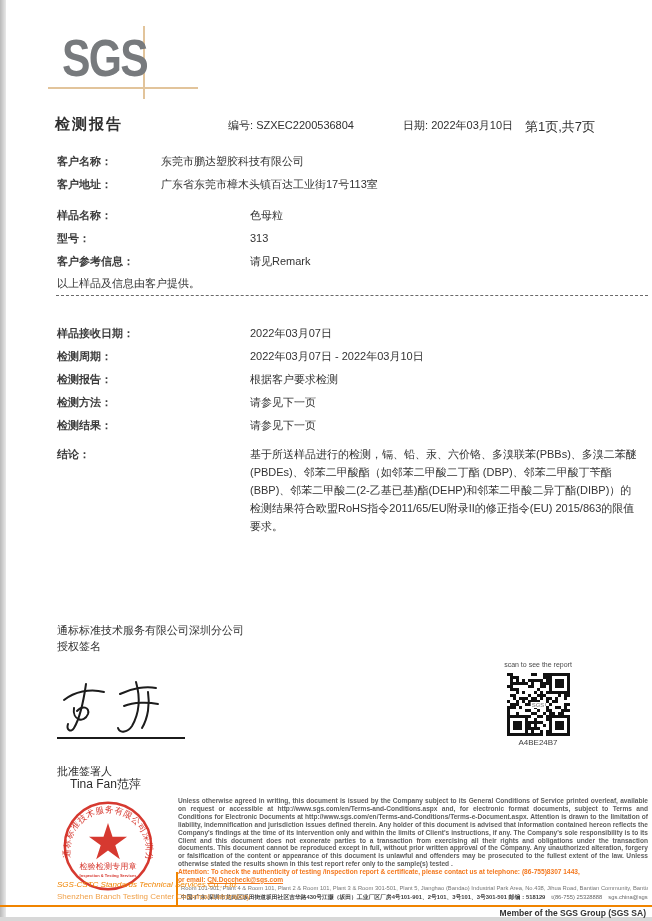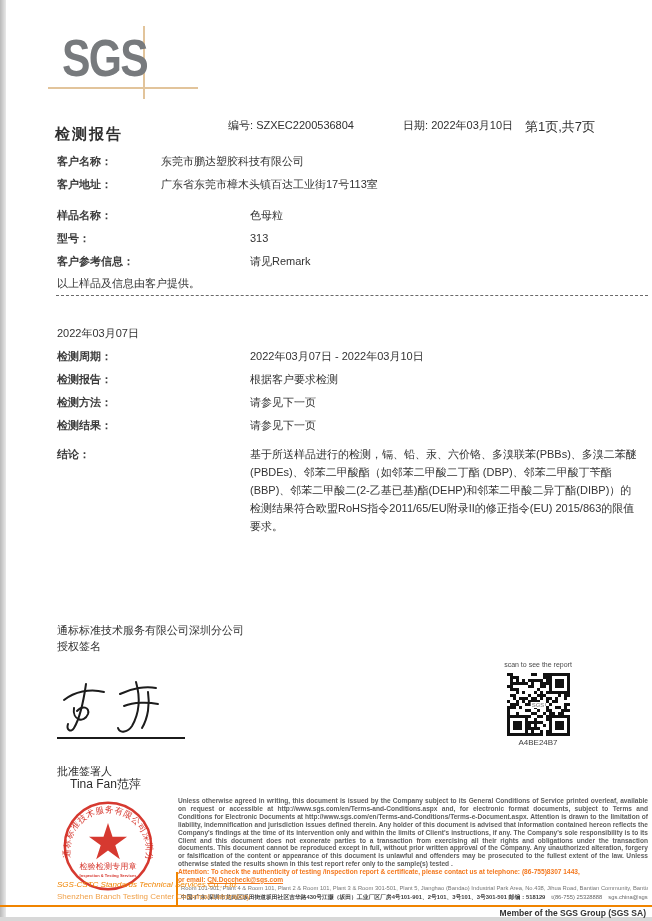--- a/index.html
+++ b/index.html
@@ -13,21 +13,21 @@
   .logo-wrap{position:absolute;left:48px;top:24px;width:150px;height:75px;}
   .logo-text{position:absolute;left:14px;top:4px;font-size:52px;font-weight:bold;
     color:#777a7d;letter-spacing:-2px;font-stretch:condensed;line-height:60px;
     font-family:"Liberation Sans Narrow","Liberation Sans","DejaVu Sans",sans-serif;
     transform:scaleX(.82);transform-origin:left;}
   .crop-h{position:absolute;left:0;top:63px;width:150px;height:2px;background:#e2c49b;}
   .crop-v{position:absolute;left:95px;top:2px;width:2px;height:73px;background:#e2c49b;}
 
   
   .title-row{position:absolute;left:55px;top:115px;width:592px;height:22px;}
-  .doc-title{position:absolute;left:0;top:0;font-size:15px;font-weight:bold;color:#2f2f2f;letter-spacing:2px;margin-top:10px;}
+  .doc-title{position:absolute;left:0;top:0;font-size:15px;font-weight:bold;color:#2f2f2f;letter-spacing:2px;}
   .hdr-no{position:absolute;left:173px;top:3px;font-size:11px;color:#2f2f2f;}
   .hdr-date{position:absolute;left:348px;top:3px;font-size:11px;color:#2f2f2f;}
   .hdr-page{position:absolute;left:470px;top:3px;font-size:13px;color:#2f2f2f;}
 
   
   .row{display:flex;line-height:23px;font-size:11px;color:#333;gap:28px;}
   .row .lbl{flex:0 0 auto;font-weight:bold;color:#3c3c3c;}
   .row .val{color:#333;}
   .client-block{position:absolute;left:57px;top:150px;width:580px;}
   .client-block .lbl{width:76px;}
@@ -129,20 +129,21 @@
       <span class="lbl">客户参考信息：</span>
       <span class="val">请见Remark</span>
     </div>
     <div class="note">以上样品及信息由客户提供。</div>
   </div>
 
   <div class="dashes"></div>
 
   <div class="sgs-block">
     <div class="row">
+      <span class="lbl">样品接收日期：</span>
       <span class="val">2022年03月07日</span>
     </div>
     <div class="row">
       <span class="lbl">检测周期：</span>
       <span class="val">2022年03月07日 - 2022年03月10日</span>
     </div>
     <div class="row">
       <span class="lbl">检测报告：</span>
       <span class="val">根据客户要求检测</span>
     </div>

